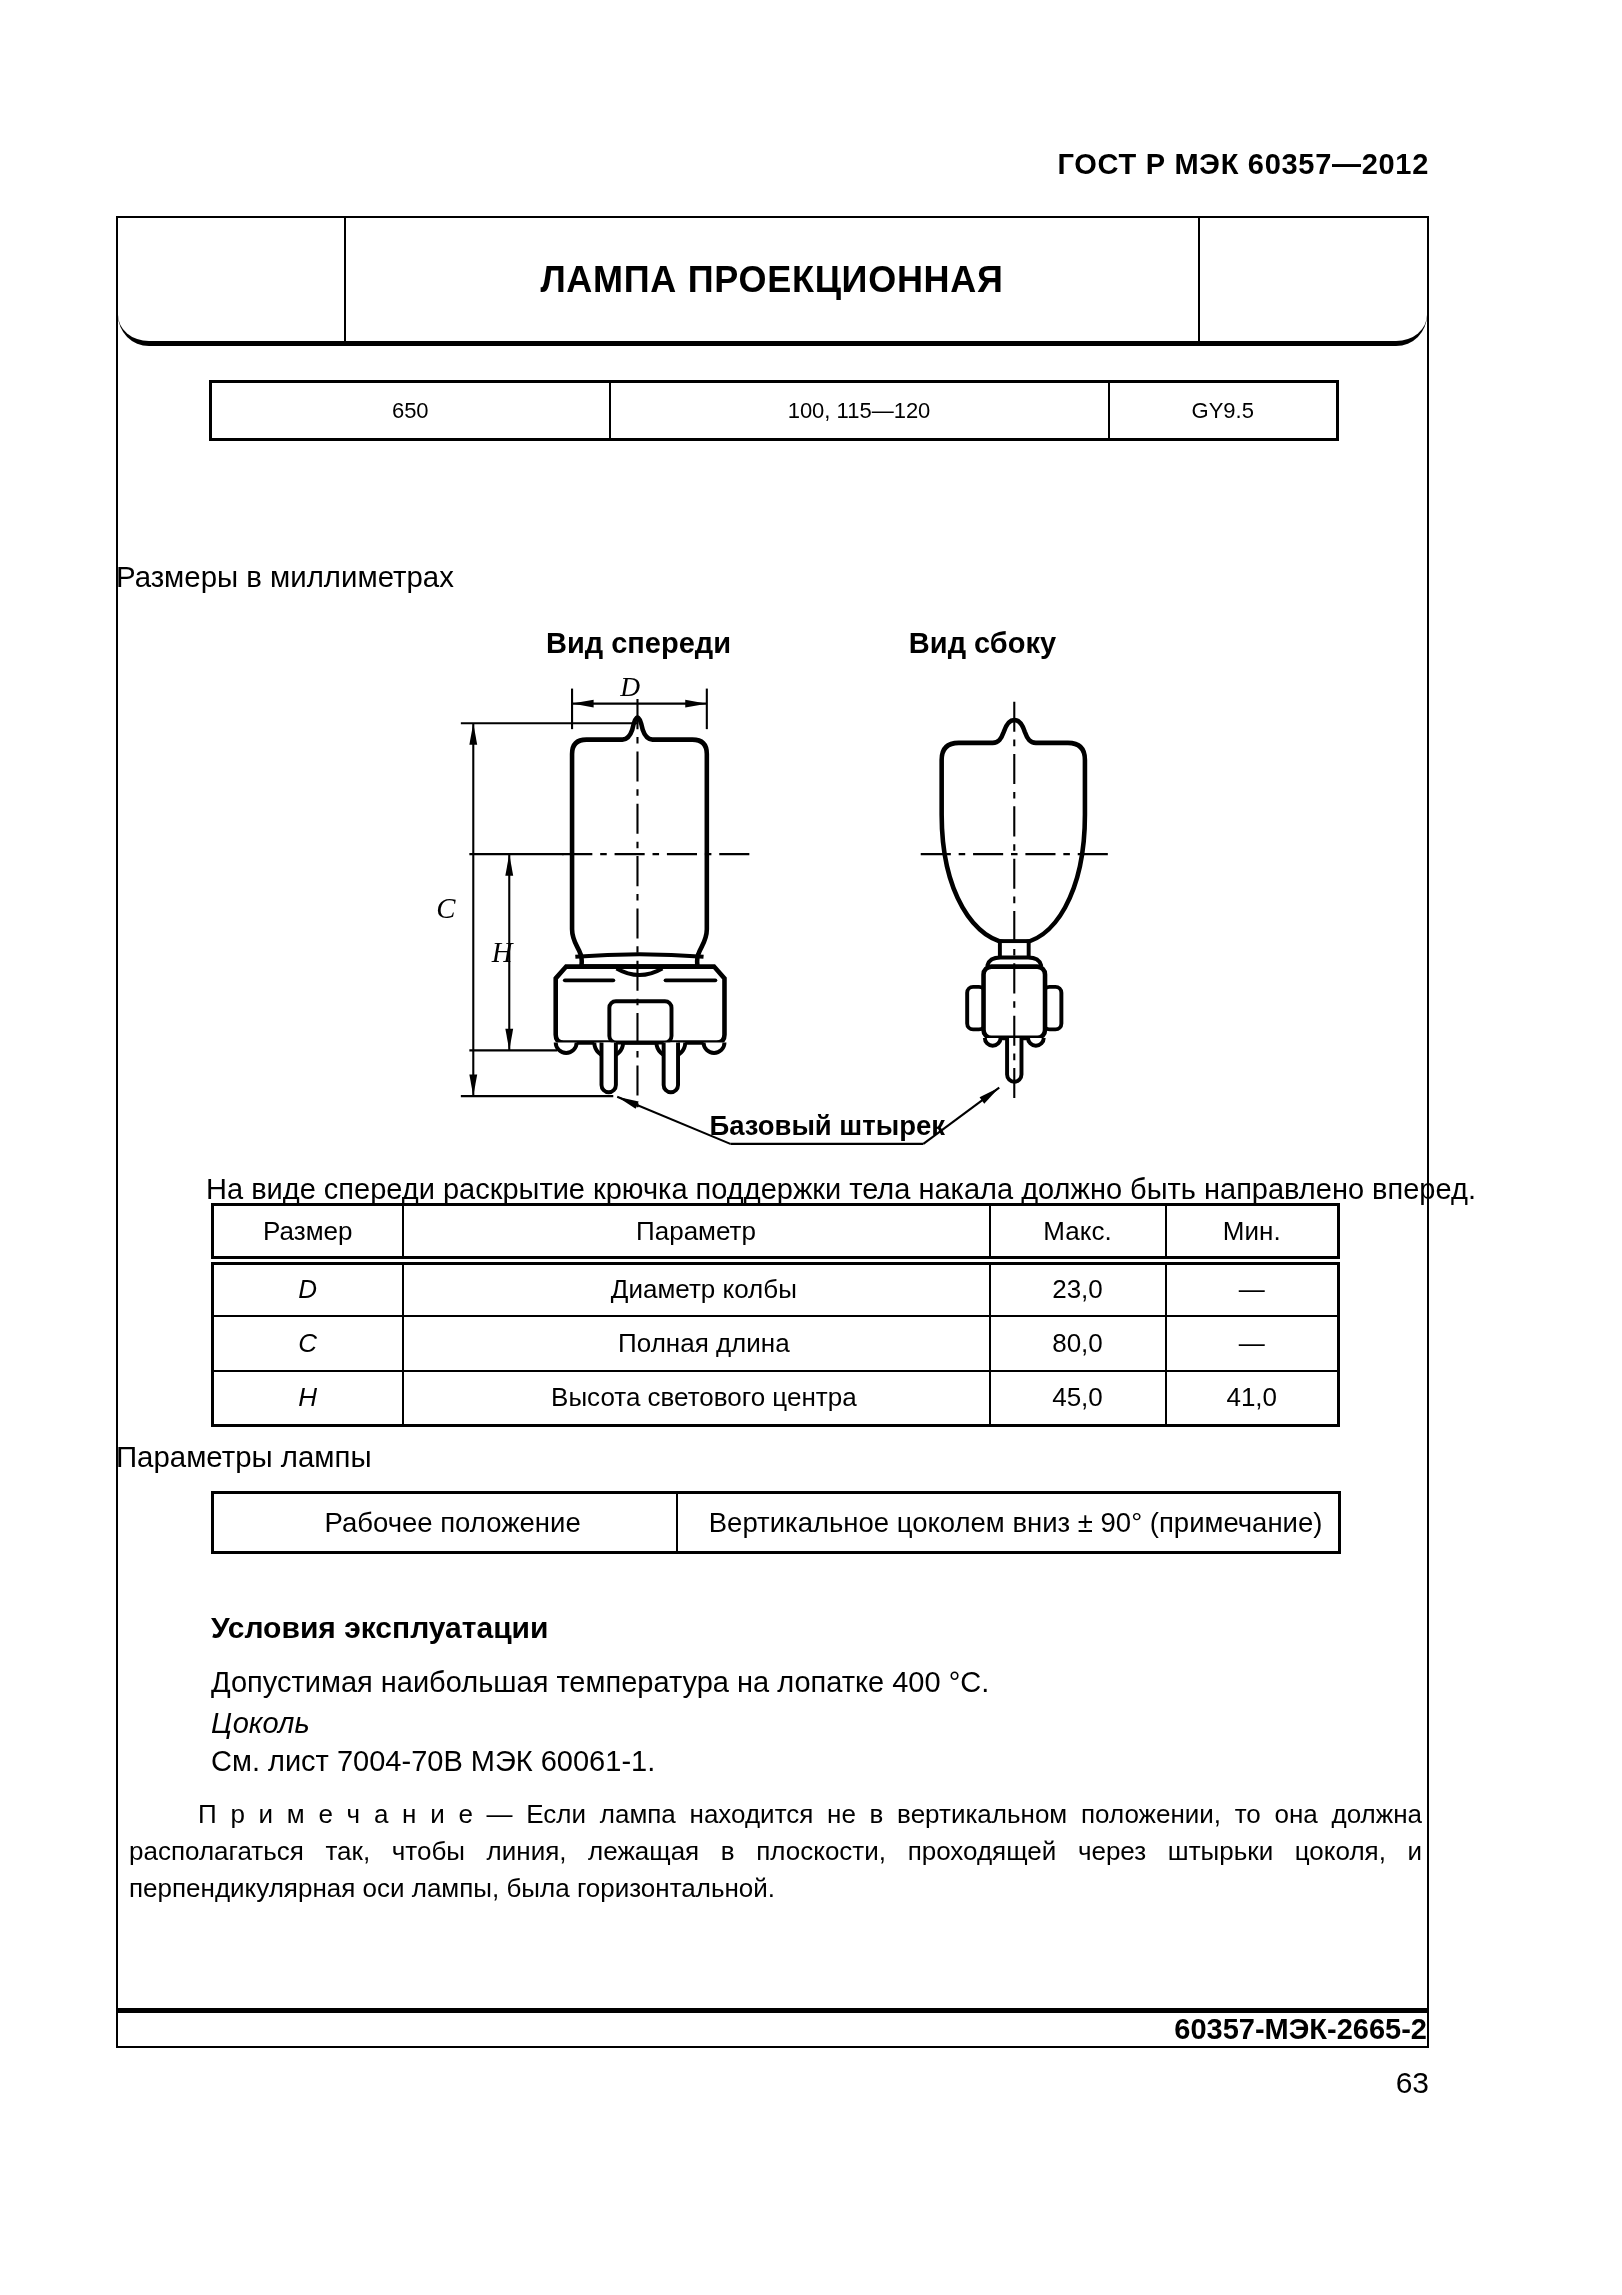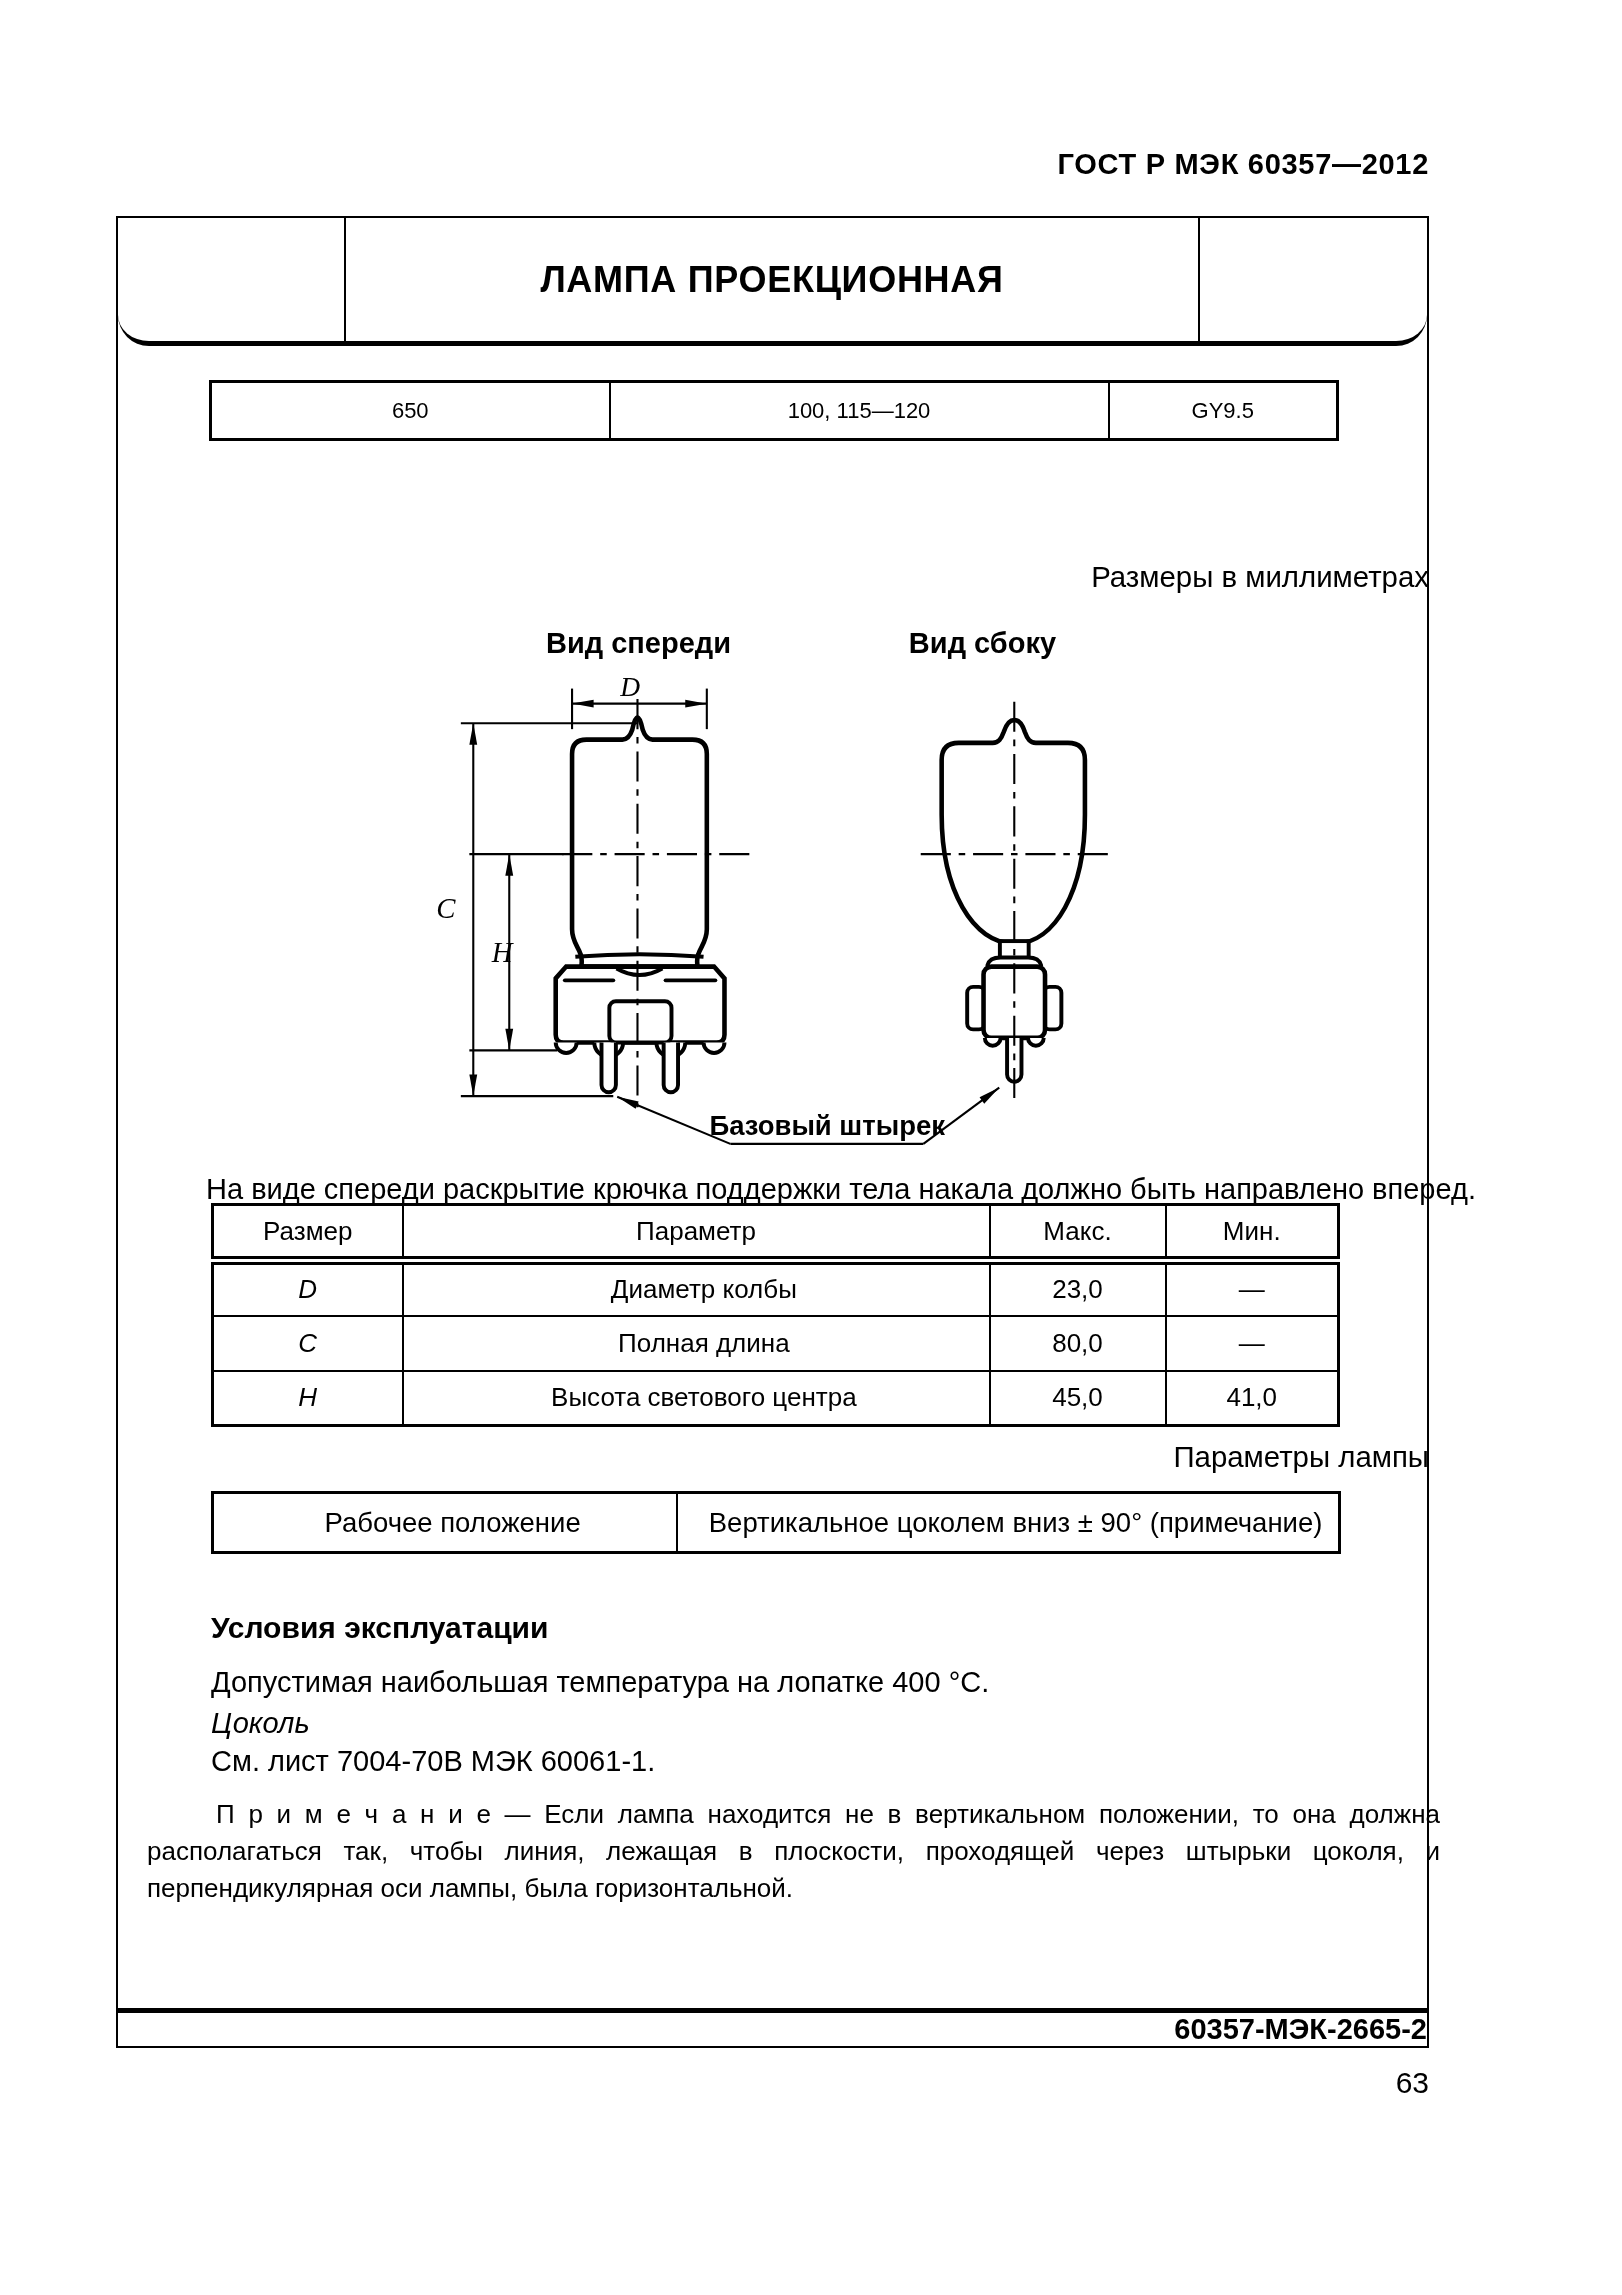--- a/index.html
+++ b/index.html
@@ -36,24 +36,24 @@
   .tbl-ratings .hdr td { height:81px; }
   .tbl-ratings .val td { height:58px; font-size:22px; }
 
   .tbl-dims { left:211px; top:1203px; width:1126px;padding-left:16px; }
   .tbl-dims .hdr td { height:56px; }
   .tbl-dims .row td { height:55px; }
 
   .tbl-params { left:211px; top:1491px; width:1127px; }
   .tbl-params td { height:60px; font-size:27.5px; }
 
-  .h-centered { left:116px; width:1313px; text-align:right; font-size:29.4px; }
+  .h-centered { left:116px; width:1313px; text-align:left; font-size:29.4px; }
   .view-label { width:275px; text-align:center; font-size:29px; font-weight:bold; }
   .body-line { font-size:29px; }
-  .note-para { left:147px; top:1796px; width:1293px; font-size:26px;
+  .note-para { left:129px; top:1796px; width:1293px; font-size:26px;
     line-height:37px; text-align:justify; text-indent:69px; }
   .pagenum { top:2066px; left:116px; width:1313px; text-align:right; font-size:30px; }
 
   .drawing { left:366px; top:674px; }
   svg text { font-family:"Liberation Serif", serif; }
   svg .label-sans { font-family:"Liberation Sans", sans-serif; }
 </style>
 </head>
 <body>
 

